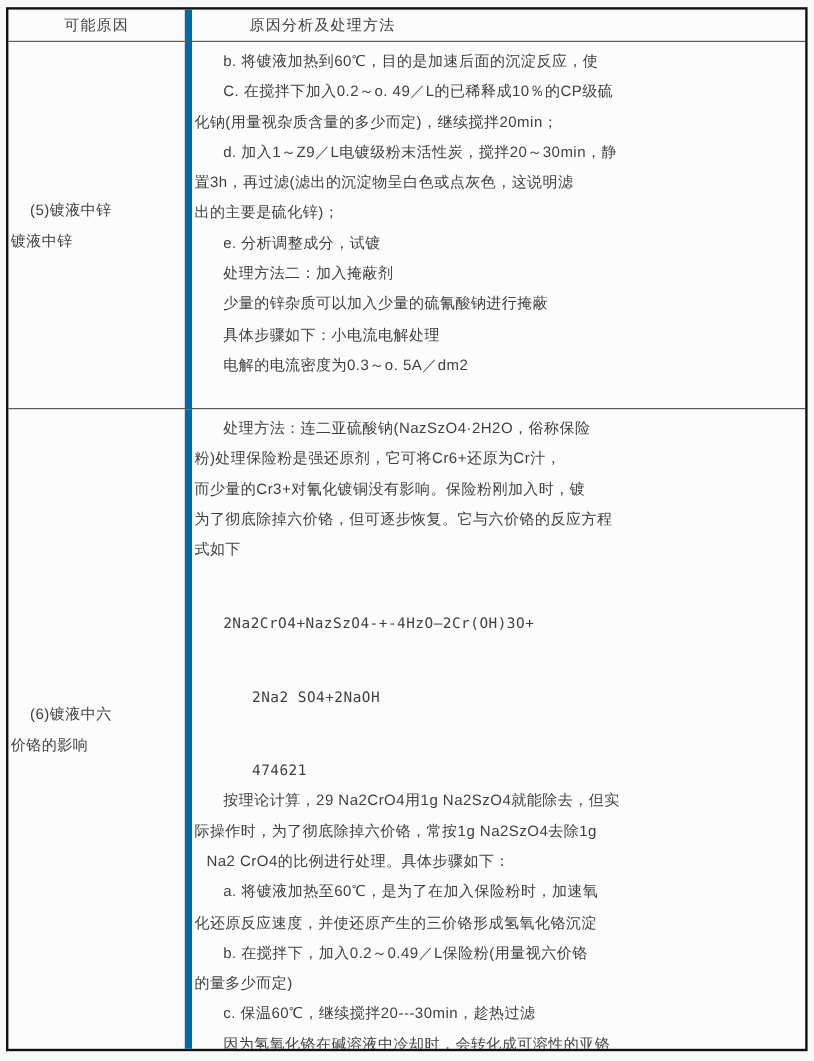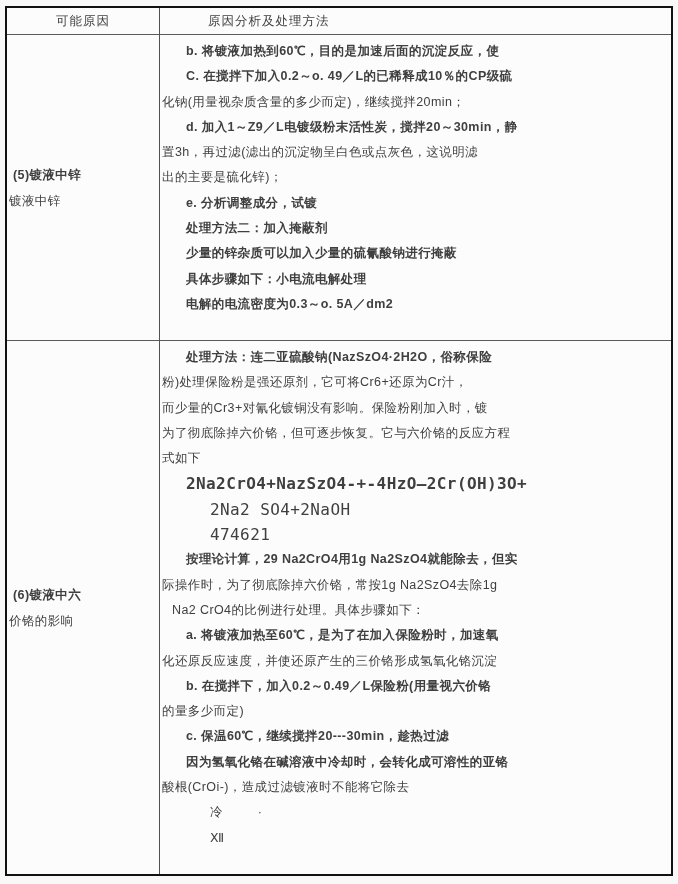--- a/index.html
+++ b/index.html
@@ -14,55 +14,55 @@
     position: absolute;
     left: 5px; top: 6px;
     width: 668px; height: 870px;
     background: #fcfcfc;
     border: 2px solid #111;
     display: grid;
     grid-template-columns: 153px 1fr;
     grid-template-rows: 27px 306px 1fr;
   }
   .cell {
-    border-right: 1px solid #0369a1;
+    border-right: 6px solid #0369a1;
     border-bottom: 1px solid #5a5a5a;
     overflow: hidden;
     font-size: 12.5px;
   }
   .cell.last-col { border-right: none; }
   .cell.last-row { border-bottom: none; }
   .hdr-cause {
     display: flex; align-items: center; justify-content: center;
     letter-spacing: 1px;
   }
   .hdr-analysis {
     display: flex; align-items: center;
     padding-left: 48px;
     letter-spacing: 1px;
   }
   .cause-cell {
     display: flex; flex-direction: column; justify-content: center;
     line-height: 26px;
   }
-  .cause-line-1 { padding-left: 6px; font-weight: bold; }
+  .cause-line-1 { padding-left: 18px; }
   .cause-line-2 { padding-left: 2px; }
   .analysis-cell {
     padding-top: 4px;
     line-height: 25.3px;
   }
   .ln {
     white-space: pre-wrap;
     letter-spacing: 0.4px;
   }
   .i0 { padding-left: 2px; }
   .i0h { padding-left: 12px; }
-  .i1 { padding-left: 26px; font-weight: bold; }
+  .i1 { padding-left: 26px; }
   .i2 { padding-left: 50px; }
-  .mono { font-family: "DejaVu Sans Mono", monospace; font-size: 16px; }
+  .mono { font-family: "DejaVu Sans Mono", monospace; font-size: 12px; margin-top: 36px; }
 </style>
 </head>
 <body>
 
 <div class="doc-table">
 
   <div class="cell hdr-cause">可能原因</div>
   <div class="cell last-col hdr-analysis">原因分析及处理方法</div>
 
   <div class="cell cause-cell">

